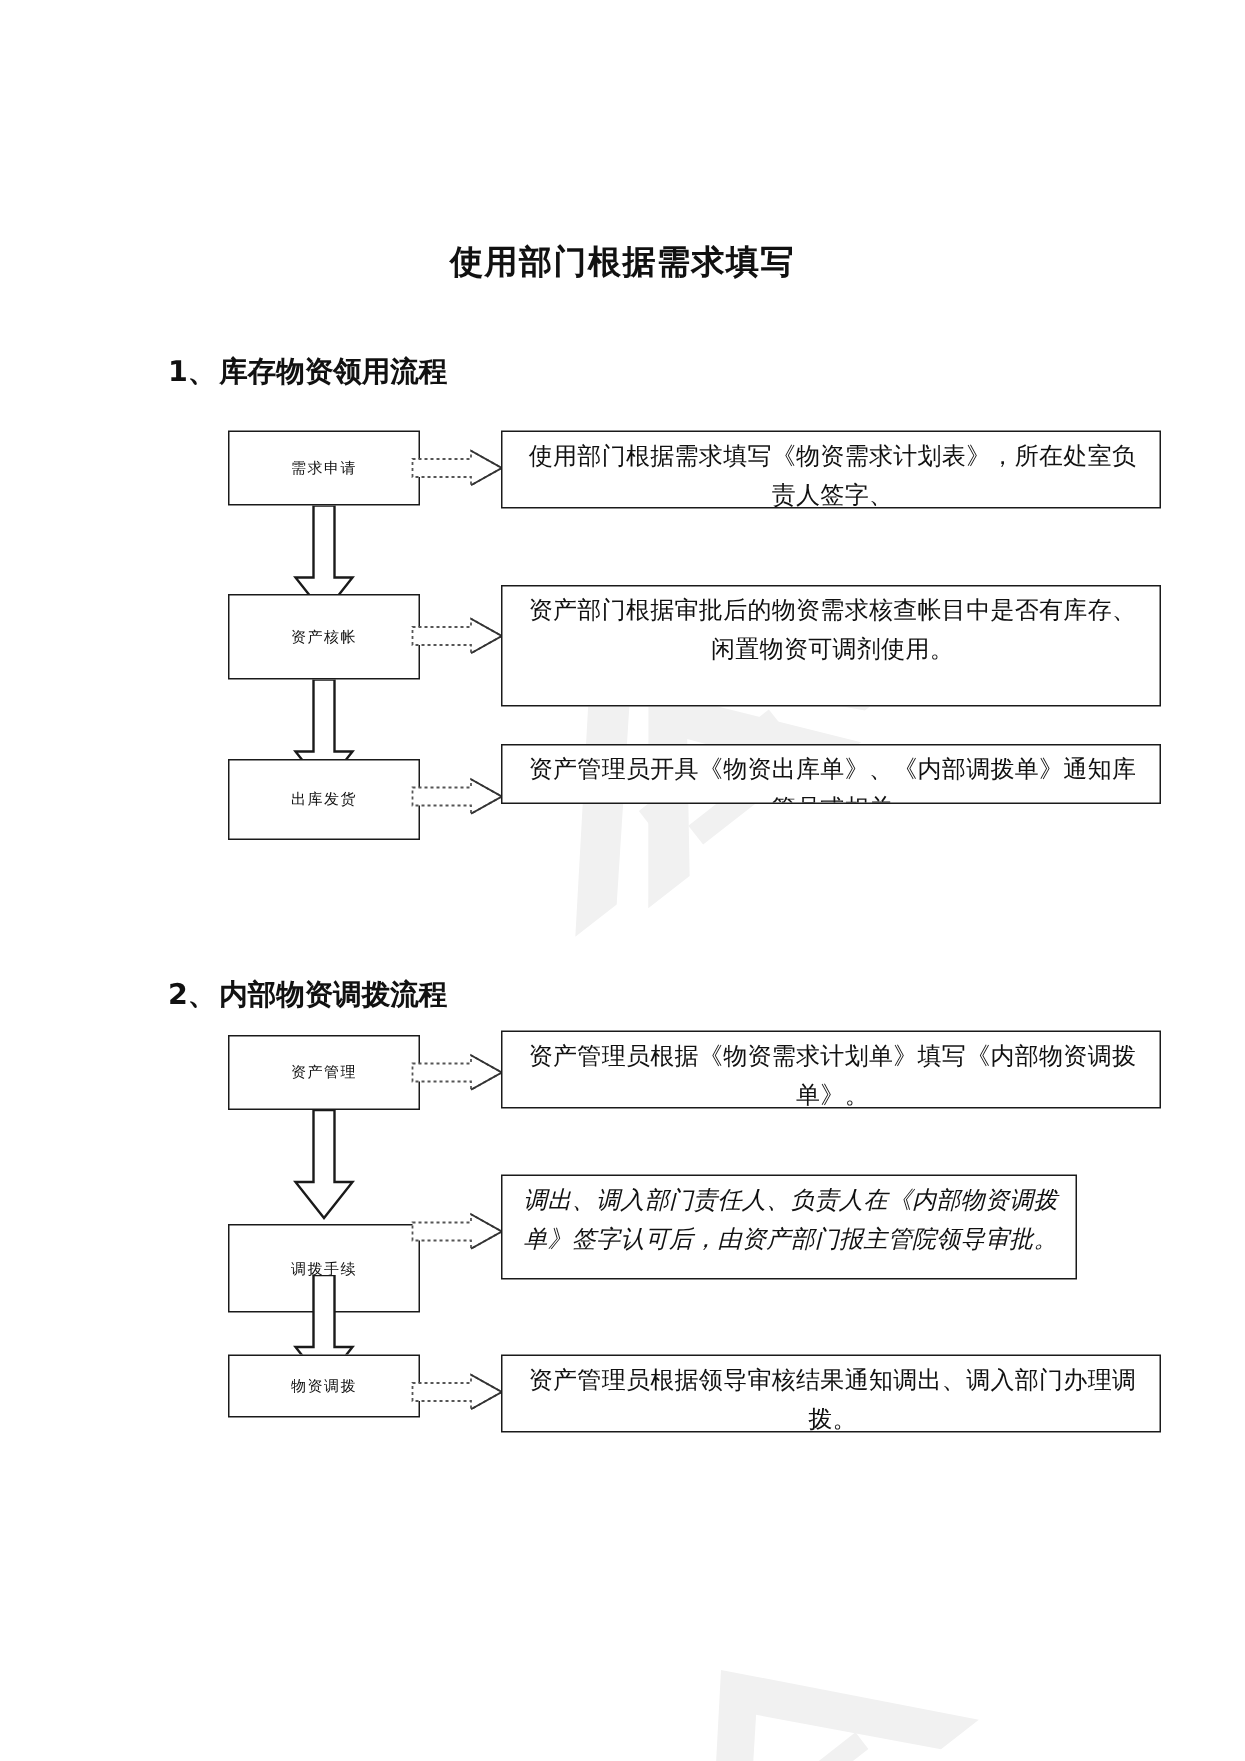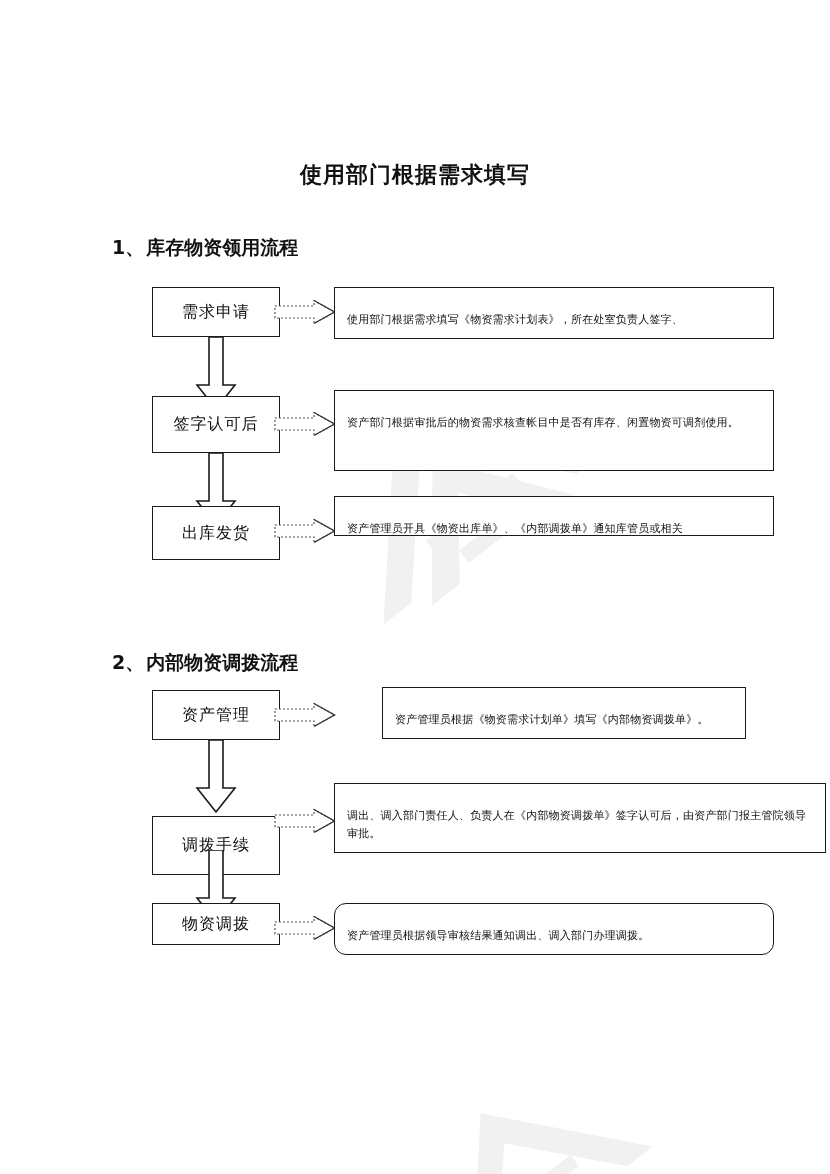--- a/index.html
+++ b/index.html
@@ -74,34 +74,35 @@
   #sec2-heading { left: 112px; top: 630px; margin-top: 20px; }
 
   
   .node-box {
     position: absolute;
     border: 1.6px solid #1a1a1a;
     background: #ffffff;
     display: flex;
     align-items: center;
     justify-content: center;
-    font-size: 16px;
+    font-size: 10px;
     letter-spacing: 1px;
     box-sizing: border-box;
   }
   .desc-box {
     position: absolute;
     border: 1.4px solid #1a1a1a;
     background: #ffffff;
     box-sizing: border-box;
-    padding: 23px 10px 8px 12px;
-    font-size: 11px;
+    padding: 3px 10px 8px 12px;
+    font-size: 16px;
     line-height: 1.65;
     letter-spacing: 0.2px;
     overflow: hidden;
+    text-align: center;
   }
 
   
   .h-arrow {
     position: absolute;
     width: 62px;
     height: 26px;
   }
   .h-arrow svg { display: block; }
 
@@ -147,21 +148,21 @@
   </div>
 
   <div class="desc-box" style="left:334px; top:287px; width:440px; height:52px;">使用部门根据需求填写《物资需求计划表》，所在处室负责人签字、</div>
 
   <div class="v-arrow" style="left:194px; top:337px;">
     <svg width="44" height="74" viewBox="0 0 44 74" xmlns="http://www.w3.org/2000/svg">
       <path d="M15,0 L29,0 L29,48 L41,48 L22,72 L3,48 L15,48 Z" fill="#ffffff" stroke="#1a1a1a" stroke-width="1.6"></path>
     </svg>
   </div>
 
-  <div class="node-box" style="left:152px; top:396px; width:128px; height:57px;">签字认可后</div>
+  <div class="node-box" style="left:152px; top:396px; width:128px; height:57px;">资产核帐</div>
 
   <div class="h-arrow" style="left:274px; top:411px;">
     <svg width="62" height="26" viewBox="0 0 62 26" xmlns="http://www.w3.org/2000/svg">
       <path d="M1,7 L40,7 L40,1.5 L60.5,13 L40,24.5 L40,19 L1,19 Z" fill="#ffffff" stroke="#555555" stroke-width="1.2" stroke-dasharray="2 2"></path>
       <path d="M40,1.5 L60.5,13 L40,24.5" fill="none" stroke="#333333" stroke-width="1.3"></path>
     </svg>
   </div>
 
   <div class="desc-box" style="left:334px; top:390px; width:440px; height:81px;">资产部门根据审批后的物资需求核查帐目中是否有库存、闲置物资可调剂使用。</div>
 
@@ -188,49 +189,49 @@
 
   <div class="node-box" style="left:152px; top:690px; width:128px; height:50px;text-align:center;">资产管理</div>
 
   <div class="h-arrow" style="left:274px; top:702px;">
     <svg width="62" height="26" viewBox="0 0 62 26" xmlns="http://www.w3.org/2000/svg">
       <path d="M1,7 L40,7 L40,1.5 L60.5,13 L40,24.5 L40,19 L1,19 Z" fill="#ffffff" stroke="#555555" stroke-width="1.2" stroke-dasharray="2 2"></path>
       <path d="M40,1.5 L60.5,13 L40,24.5" fill="none" stroke="#333333" stroke-width="1.3"></path>
     </svg>
   </div>
 
-  <div class="desc-box" style="left:334px; top:687px; width:364px; height:52px;margin-left:48px;">资产管理员根据《物资需求计划单》填写《内部物资调拨单》。</div>
+  <div class="desc-box" style="left:334px; top:687px; width:440px; height:52px;">资产管理员根据《物资需求计划单》填写《内部物资调拨单》。</div>
 
   <div class="v-arrow" style="left:194px; top:740px;">
     <svg width="44" height="74" viewBox="0 0 44 74" xmlns="http://www.w3.org/2000/svg">
       <path d="M15,0 L29,0 L29,48 L41,48 L22,72 L3,48 L15,48 Z" fill="#ffffff" stroke="#1a1a1a" stroke-width="1.6"></path>
     </svg>
   </div>
 
   <div class="node-box" style="left:152px; top:816px; width:128px; height:59px;">调拨手续</div>
 
   <div class="h-arrow" style="left:274px; top:808px;">
     <svg width="62" height="26" viewBox="0 0 62 26" xmlns="http://www.w3.org/2000/svg">
       <path d="M1,7 L40,7 L40,1.5 L60.5,13 L40,24.5 L40,19 L1,19 Z" fill="#ffffff" stroke="#555555" stroke-width="1.2" stroke-dasharray="2 2"></path>
       <path d="M40,1.5 L60.5,13 L40,24.5" fill="none" stroke="#333333" stroke-width="1.3"></path>
     </svg>
   </div>
 
-  <div class="desc-box" style="left:334px; top:783px; width:492px; height:70px;">调出、调入部门责任人、负责人在《内部物资调拨单》签字认可后，由资产部门报主管院领导审批。</div>
+  <div class="desc-box" style="left:334px; top:783px; width:384px; height:70px;font-style:italic;">调出、调入部门责任人、负责人在《内部物资调拨单》签字认可后，由资产部门报主管院领导审批。</div>
 
   <div class="v-arrow" style="left:194px; top:850px;">
     <svg width="44" height="74" viewBox="0 0 44 74" xmlns="http://www.w3.org/2000/svg">
       <path d="M15,0 L29,0 L29,48 L41,48 L22,72 L3,48 L15,48 Z" fill="#ffffff" stroke="#1a1a1a" stroke-width="1.6"></path>
     </svg>
   </div>
 
   <div class="node-box" style="left:152px; top:903px; width:128px; height:42px;text-align:right;">物资调拨</div>
 
   <div class="h-arrow" style="left:274px; top:915px;">
     <svg width="62" height="26" viewBox="0 0 62 26" xmlns="http://www.w3.org/2000/svg">
       <path d="M1,7 L40,7 L40,1.5 L60.5,13 L40,24.5 L40,19 L1,19 Z" fill="#ffffff" stroke="#555555" stroke-width="1.2" stroke-dasharray="2 2"></path>
       <path d="M40,1.5 L60.5,13 L40,24.5" fill="none" stroke="#333333" stroke-width="1.3"></path>
     </svg>
   </div>
 
-  <div class="desc-box" style="left:334px; top:903px; width:440px; height:52px;border-radius:12px;">资产管理员根据领导审核结果通知调出、调入部门办理调拨。</div>
+  <div class="desc-box" style="left:334px; top:903px; width:440px; height:52px;">资产管理员根据领导审核结果通知调出、调入部门办理调拨。</div>
 
 </div>
 
 </body></html>

